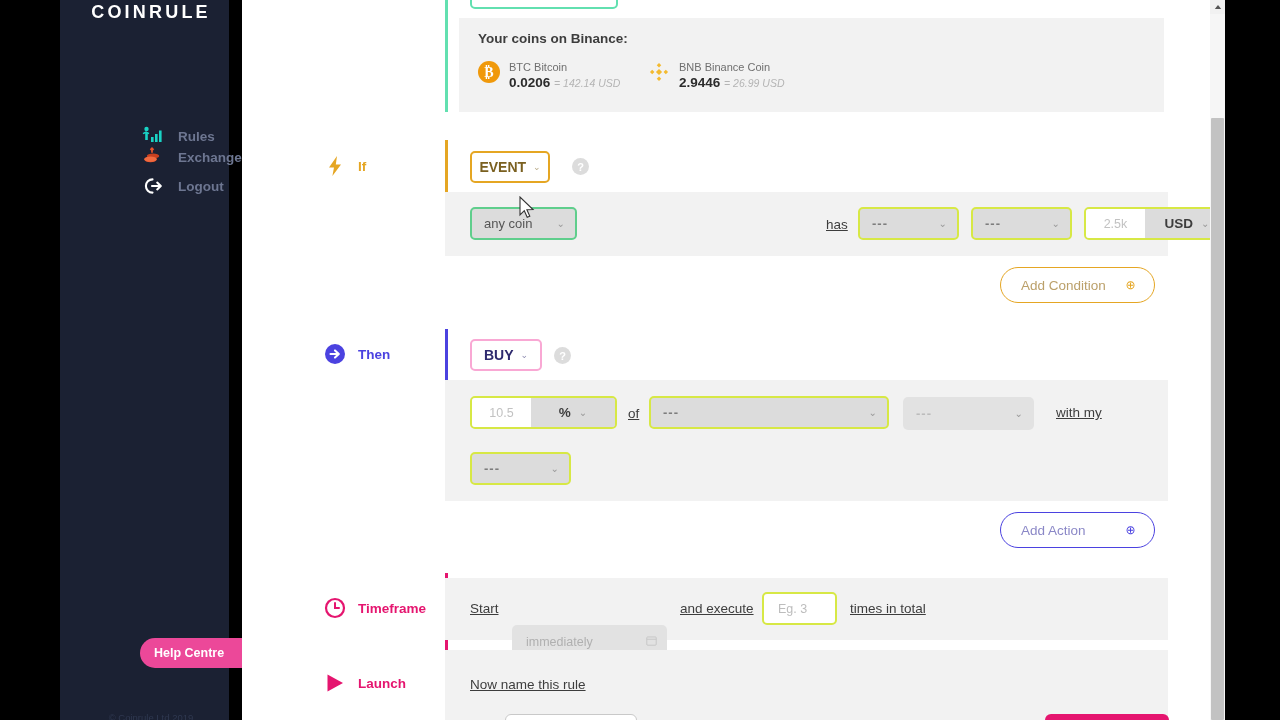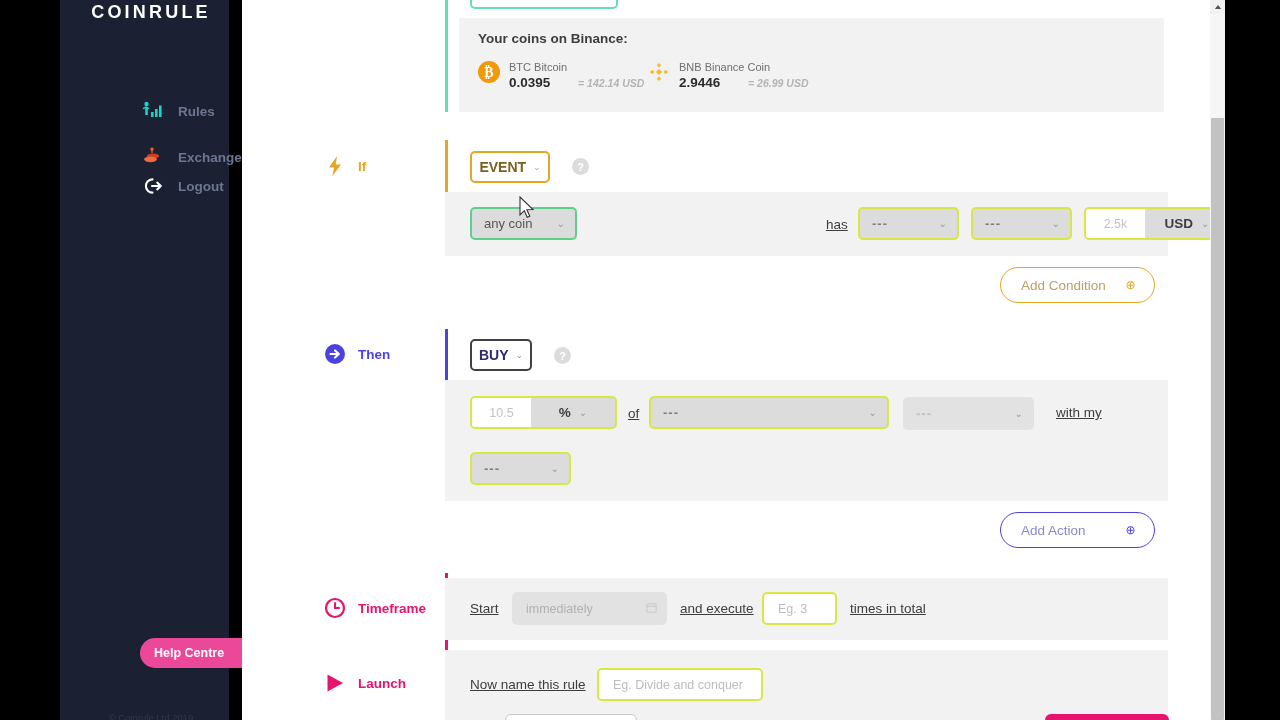--- a/index.html
+++ b/index.html
@@ -20,21 +20,21 @@
     position: absolute; top: 0px; left: 0; width: 182px; height: 24px;
     color: #fff; font-size: 18px; font-weight: bold; letter-spacing: 3.2px;
     text-align: center; line-height: 24px;
   }
   .nav-item {
     position: absolute; left: 82px; height: 22px;
     display: flex; align-items: center; gap: 14px;
     color: #6d7691; font-size: 13.5px; font-weight: bold; cursor: pointer;
   }
   .nav-ico { width: 22px; height: 20px; display: block; flex: 0 0 22px; }
-  #nav-rules { top: 100px; justify-content: center; }
+  #nav-rules { top: 125px; justify-content: center; }
   #nav-exchanges { top: 146px; }
   #nav-logout { top: 175px; }
 
   #help-centre {
     position: absolute; left: 80px; top: 638px; width: 135px; height: 30px;
     background: #ec4899; border-radius: 15px;
     display: flex; align-items: center; justify-content: space-between;
     padding: 0 13px 0 14px; cursor: pointer;
   }
   #help-centre span.lbl { color: #fff; font-size: 12.5px; font-weight: bold; }
@@ -108,21 +108,21 @@
   .combo .unit .car { font-size: 10px; font-weight: normal; color: #9a9a9a; }
 
   .txtinput {
     position: absolute; height: 33px; border-radius: 5px; background: #fff;
     display: flex; align-items: center; padding-left: 14px;
     font-size: 12.5px; color: #bdbdbd; cursor: text;
   }
   .grayinput {
     position: absolute; height: 33px; border-radius: 5px; background: #e2e2e2;
     display: flex; align-items: center; justify-content: space-between;
-    padding: 0 10px 0 14px; font-size: 12.5px; color: #b0b0b0; cursor: text;
+    padding: 0 10px 0 14px; font-size: 12.5px; color: #b0b0b0; cursor: text; margin-top: 33px;
   }
 
   .addbtn {
     position: absolute; height: 36px; width: 155px; border-radius: 18px;
     background: #fff; display: flex; align-items: center;
     justify-content: space-between; padding: 0 16px 0 20px;
     font-size: 13.5px; cursor: pointer;
   }
   .circ-plus {
     width: 15px; height: 15px; border-radius: 50%;
@@ -130,21 +130,21 @@
     font-size: 12px; line-height: 1;
   }
 
   
   #coins-panel { position: absolute; left: 217px; top: 18px; width: 705px; height: 94px; background: #f2f2f2; }
   #coins-title { position: absolute; left: 19px; top: 13px; font-size: 13.5px; font-weight: bold; color: #3d3d3d; }
   .coin { position: absolute; top: 43px; display: flex; align-items: flex-start; gap: 9px; }
   .coin-ico { width: 22px; height: 22px; border-radius: 50%; display:flex; align-items:center; justify-content:center; flex:0 0 22px; }
   .coin-name { font-size: 11px; color: #6f6f6f; }
   .coin-amt { font-size: 13.5px; font-weight: bold; color: #2b2b2b; margin-top: 2px; }
-  .coin-usd { font-size: 10.5px; color: #b4b4b4; font-style: italic; font-weight: bold; margin-left: 24px; }
+  .coin-usd { font-size: 10.5px; color: #b4b4b4; font-style: italic; font-weight: normal; }
 
   
   #teal-tab {
     position: absolute; left: 228px; top: -24px; width: 148px; height: 33px;
     border: 2px solid #62e0b0; border-radius: 5px; background: #fff;
   }
   #teal-bar { position: absolute; left: 203px; top: 0; width: 3px; height: 112px; background: #62e0b0; }
 
   
   #btn-back {
@@ -231,21 +231,21 @@
       <div id="coins-title">Your coins on Binance:</div>
 
       <div class="coin" style="left:19px;">
         <span class="coin-ico" style="background:#f0990b">
           <svg viewBox="0 0 22 22" width="22" height="22">
               <text x="11" y="16" font-size="14" font-weight="bold" fill="#fff" text-anchor="middle" font-family="Liberation Serif, serif">₿</text>
             </svg>
         </span>
         <span>
           <span class="coin-name" style="display:block">BTC Bitcoin</span>
-          <span class="coin-amt" style="display:block"><span>0.0395</span> <span class="coin-usd">= 142.14 USD</span></span>
+          <span class="coin-amt" style="display:block"><span>0.0206</span> <span class="coin-usd">= 142.14 USD</span></span>
         </span>
       </div>
 
       <div class="coin" style="left:189px;">
         <span class="coin-ico">
           <svg viewBox="0 0 22 22" width="22" height="22">
             <g fill="#f3ba2f">
               <rect x="8.8" y="8.8" width="4.4" height="4.4" transform="rotate(45 11 11)"></rect>
               <rect x="9.4" y="2.6" width="3.2" height="3.2" transform="rotate(45 11 4.2)"></rect>
               <rect x="9.4" y="16.2" width="3.2" height="3.2" transform="rotate(45 11 17.8)"></rect>
@@ -315,21 +315,21 @@
         <svg viewBox="0 0 22 22" width="22" height="22">
           <circle cx="11" cy="11" r="10" fill="#4b42e0"></circle>
           <path d="M6.5 11h8M11 7.4l3.8 3.6L11 14.6" stroke="#fff" stroke-width="2.1" fill="none" stroke-linecap="round" stroke-linejoin="round"></path>
         </svg>
       </span>
       <span>Then</span>
     </div>
 
     <div class="sec-bar" style="top:329px; height:172px; background:#4b42e0;"></div>
 
-    <div class="tab-btn" style="left:228px; top:339px; width:62px; border:2px solid #404040; color:#2e2a6e;">
+    <div class="tab-btn" style="left:228px; top:339px; width:72px; border:2px solid #f9a8d4; color:#2e2a6e;">
       <span>BUY</span>
       <span class="car">⌄</span>
     </div>
     <div class="qmark" style="position:absolute; left:312px; top:347px;">
       <span>?</span>
     </div>
 
     <div class="sec panel" style="top:380px; height:121px;"></div>
 
     <div class="combo bd-yellow" style="left:228px; top:396px; width:147px;">
@@ -395,23 +395,20 @@
     <div class="label-col" style="top:672px; color:#e5156f;">
       <span class="label-ico">
         <svg viewBox="0 0 22 22" width="22" height="22">
             <path d="M3.5 2.5L19 11 3.5 19.5z" fill="#e5156f"></path>
           </svg>
       </span>
       <span>Launch</span>
     </div>
     <div class="sec panel" style="top:650px; height:70px;"></div>
     <div class="plain-txt" style="left:228px; top:677px;">Now name this rule</div>
-    <div class="txtinput bd-yellow" style="left:355px; top:668px; width:166px;">
-      <span>Eg. Divide and conquer</span>
-    </div>
 
     <div id="btn-back"></div>
     <div id="btn-launch"></div>
   </div>
 
   <div id="sb-track"></div>
   <div id="sb-up">
     <svg viewBox="0 0 10 7" width="8" height="6">
         <path d="M5 1L9 6H1z" fill="#555"></path>
       </svg>

